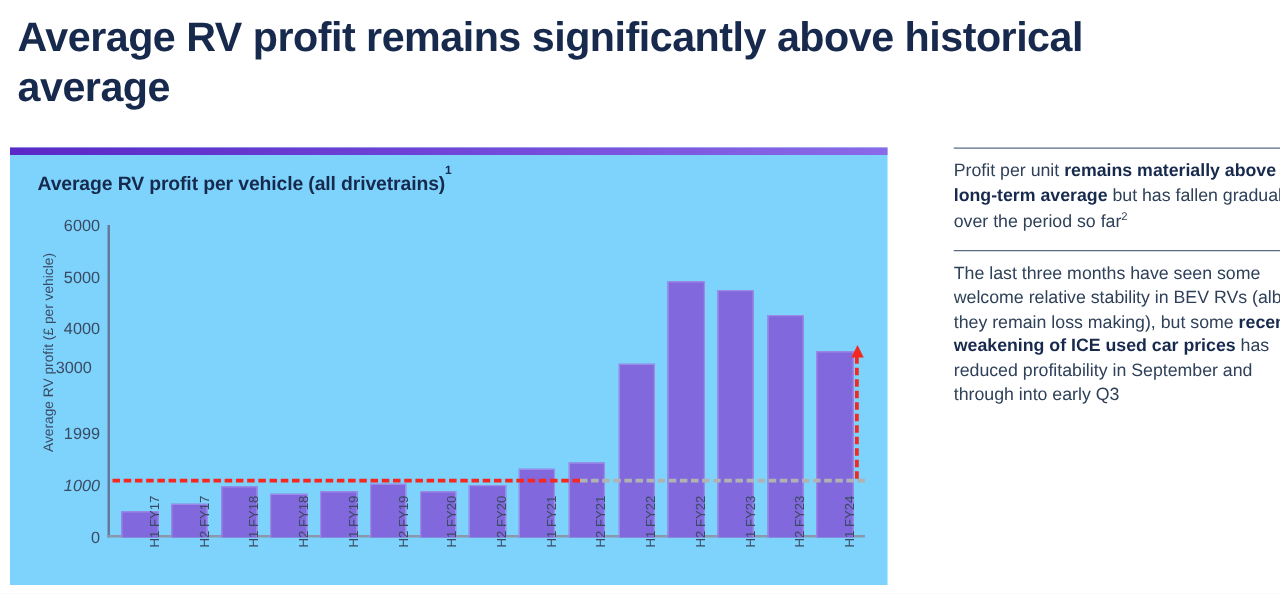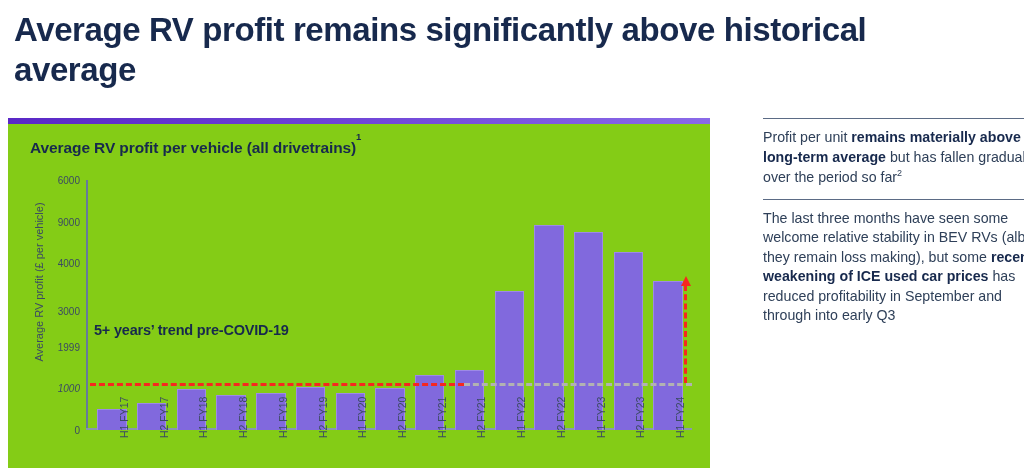--- a/index.html
+++ b/index.html
@@ -21,21 +21,21 @@
     font-weight: 700;
     letter-spacing: -0.4px;
     color: #17294d;
   }
 
   
   .chart-card {
     position: absolute;
     left: 8px; top: 118px;
     width: 702px; height: 350px;
-    background: #84cc16;
+    background: #7dd3fc;
   }
   .card-accent {
     position: absolute; left: 0; top: 0;
     width: 702px; height: 6px;
     background: linear-gradient(90deg, #5a28c6 0%, #6e42d6 45%, #8a6ae8 100%);
   }
   .chart-title {
     position: absolute; left: 22px; top: 20px;
     font-size: 15.5px; font-weight: 700; color: #17294d;
     letter-spacing: -0.1px;
@@ -55,21 +55,21 @@
     transform: rotate(-90deg);
     transform-origin: center center;
     text-align: center;
     font-size: 11px; color: #3b4a63; font-weight: 400;
   }
   .ytick {
     position: absolute;
     right: 0;
     width: 42px;
     text-align: right;
-    font-size: 10px;
+    font-size: 13px;
     color: #3b4a63;
     transform: translateY(-50%);
   }
   .yticks-holder {
     position: absolute; left: 30px; top: 0; width: 42px; height: 300px;
   }
   .axis-v {
     position: absolute;
     left: 78px; top: 12px;
     width: 2px; height: 250px;
@@ -208,23 +208,23 @@
     </div>
 
     <div class="plot-wrap">
 
       <div class="ylabel">Average RV profit (£ per vehicle)</div>
 
       <div class="yticks-holder" id="yticks">
           <div class="ytick" style="top: 262px;">0</div>
           <div class="ytick" style="top: 220.333px; font-style: italic;">1000</div>
           <div class="ytick" style="top: 178.667px;">1999</div>
-          <div class="ytick" style="top: 143px;">3000</div>
+          <div class="ytick" style="top: 126px; text-align: center;">3000</div>
           <div class="ytick" style="top: 95.3333px; text-align: right;">4000</div>
-          <div class="ytick" style="top: 53.6667px;">9000</div>
+          <div class="ytick" style="top: 53.6667px;">5000</div>
           <div class="ytick" style="top: 12px;">6000</div>
         </div>
 
       <div class="axis-v"></div>
       <div class="axis-h"></div>
 
       <div class="plot">
         <div class="bars" id="bars">
             <div class="barcell">
               <div class="bar" title="H1 FY17: 510" style="height: 21.25px; background: rgb(129, 105, 221); border-color: rgb(157, 138, 230);"></div>
@@ -270,21 +270,20 @@
             </div>
             <div class="barcell">
               <div class="bar" title="H1 FY24: 3570" style="height: 148.75px; background: rgb(129, 105, 221); border-color: rgb(157, 138, 230);"></div>
             </div>
           </div>
 
         <div class="trend-red" id="trendRed" style="top: 203.333px; border-top-color: rgb(246, 39, 31);"></div>
         <div class="trend-grey" id="trendGrey" style="top: 203.333px; border-top-color: rgb(178, 178, 178);"></div>
         <div class="gap-arrow" id="gapArrow" style="top: 105px; height: 98.3333px; left: 596px; border-left-color: rgb(246, 39, 31);"></div>
 
-        <div class="trend-label">5+ years’ trend pre-COVID-19</div>
       </div>
 
       <div class="xticks" id="xticks">
           <div class="xtick">
             <span>H1 FY17</span>
           </div>
           <div class="xtick">
             <span>H2 FY17</span>
           </div>
           <div class="xtick">

